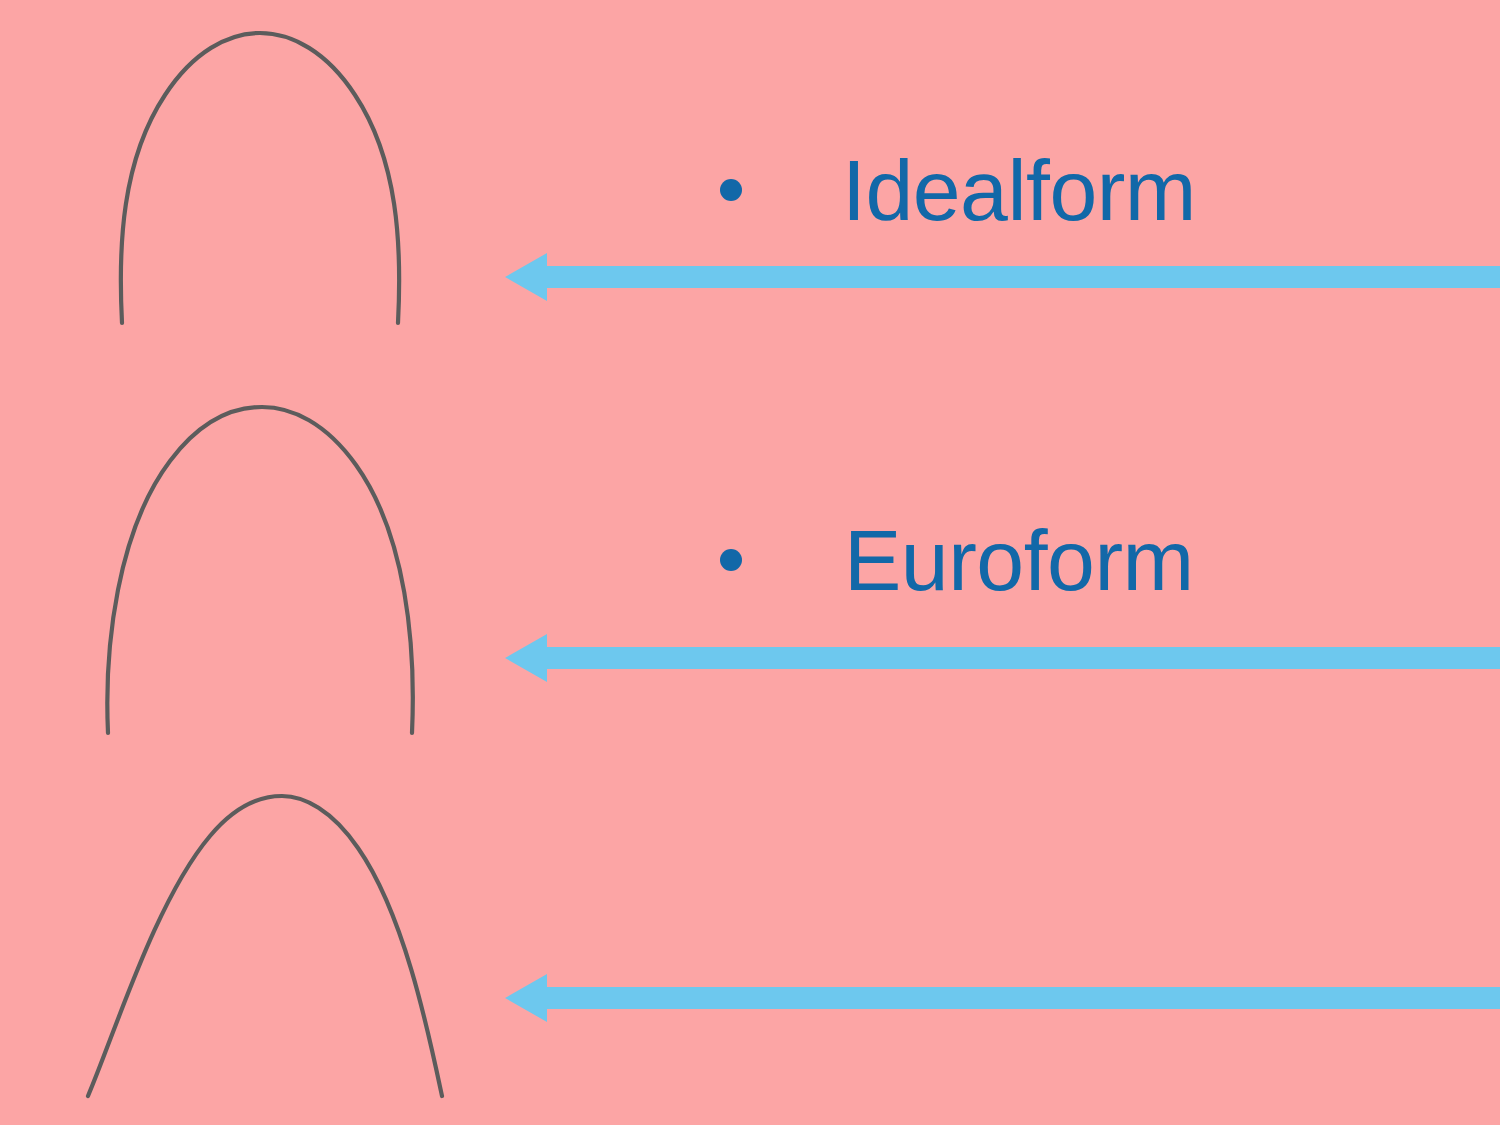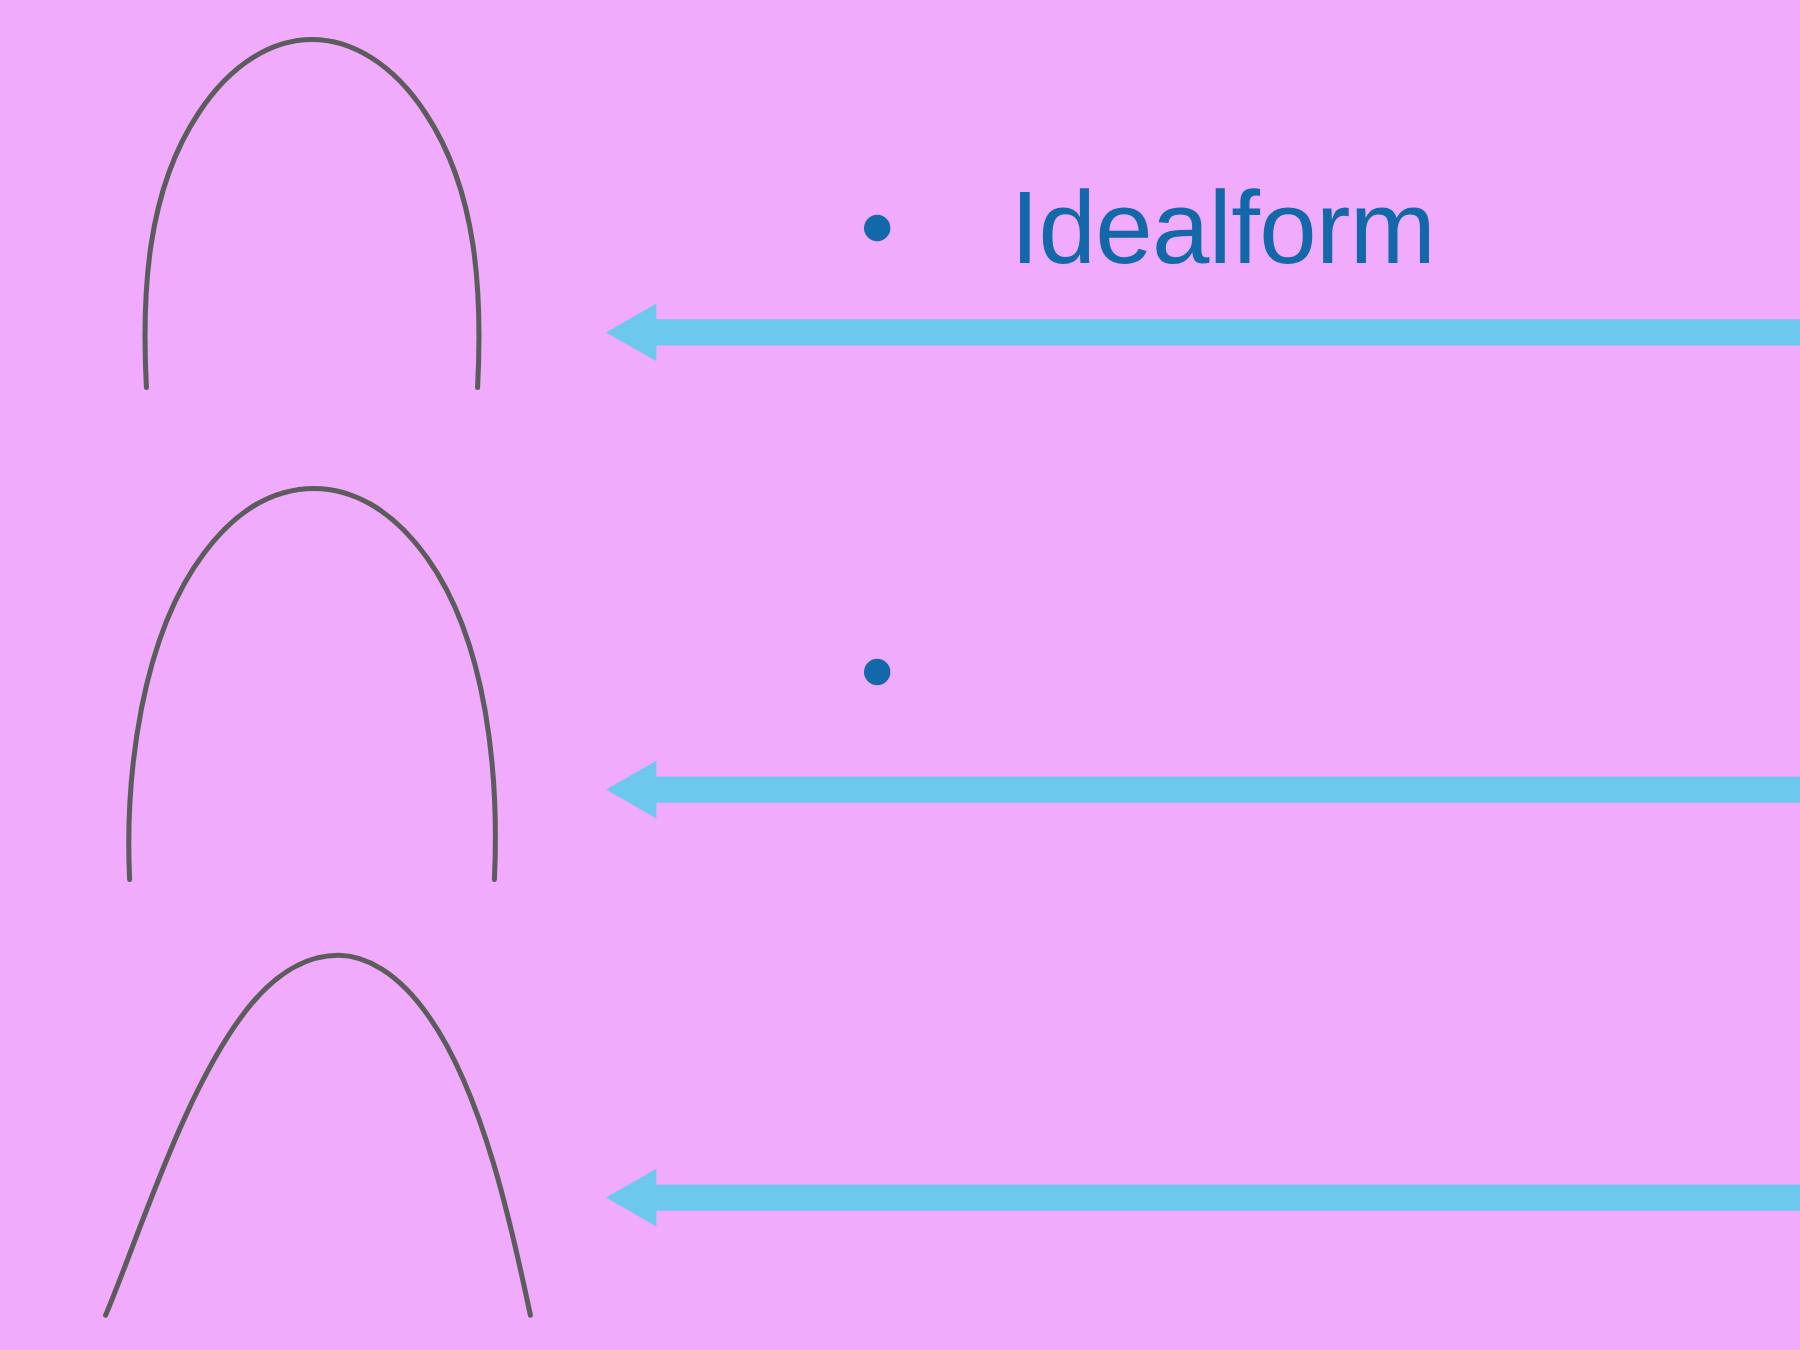--- a/index.html
+++ b/index.html
@@ -5,21 +5,21 @@
 <style>
   html, body {
     margin: 0;
     padding: 0;
     background: #ffffff;
   }
   #slide {
     position: relative;
     width: 1500px;
     height: 1125px;
-    background: #f0abfc;
+    background: #fca5a5;
     overflow: hidden;
     font-family: "Liberation Sans", sans-serif;
   }
 
   
   .arch-figure {
     position: absolute;
     left: 60px;
     width: 420px;
   }
@@ -120,20 +120,21 @@
 
   <div class="arrow-row" id="arrow-2">
     <svg viewBox="0 0 1000 60" preserveAspectRatio="none" aria-hidden="true">
       <path d="M 0 30 L 42 6 L 42 19 L 1000 19 L 1000 41 L 42 41 L 42 54 Z" fill="#6DC8EE"></path>
     </svg>
   </div>
 
   <div class="bullet-row" id="label-row-2">
     <span class="bullet-dot"></span>
     <span class="bullet-gap-2"></span>
+    <span class="bullet-text">Euroform</span>
   </div>
 
   <div class="arch-figure" id="arch-3">
     <svg viewBox="0 0 420 330" preserveAspectRatio="none" aria-hidden="true">
       <path d="M 28 316
                C 56 250, 96 120, 150 56
                C 176 25, 202 16, 222 16
                C 244 16, 272 30, 298 68
                C 344 134, 368 250, 382 316" fill="none" stroke="#5c5c5c" stroke-width="4.2" stroke-linecap="round"></path>
     </svg>

